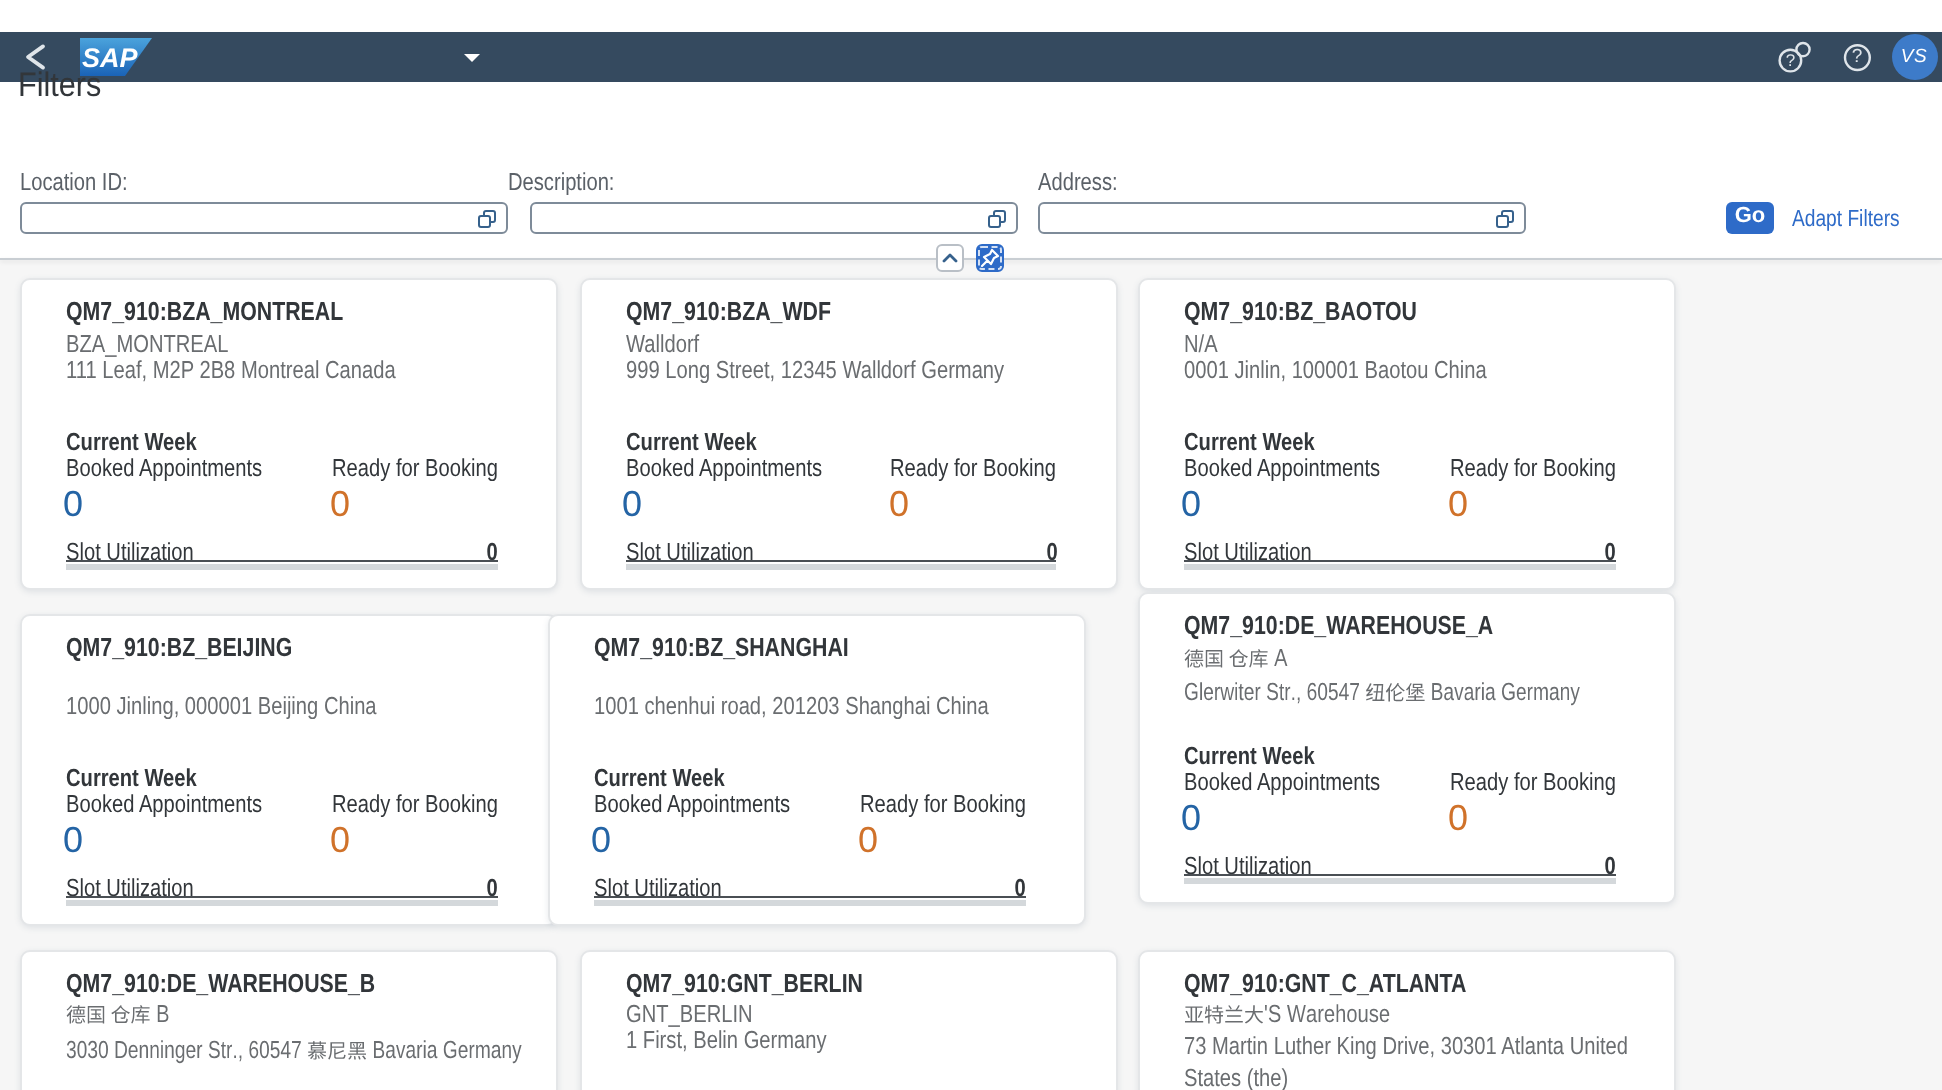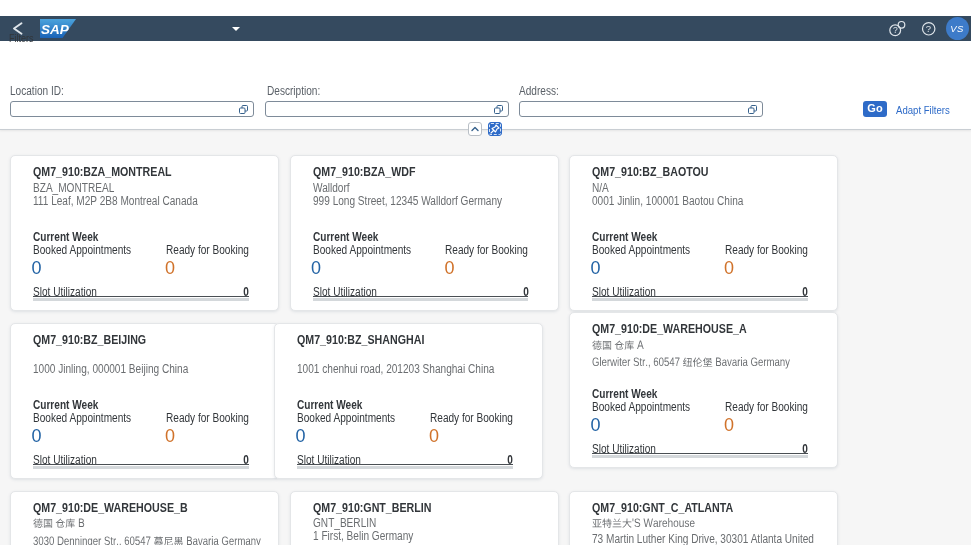--- a/index.html
+++ b/index.html
@@ -15,41 +15,41 @@
   .btitle { position:absolute; left:92px; top:0; height:25px; line-height:25px;
     font-size:12.7px; font-weight:bold; color:#fff; }
   .caret { position:absolute; left:231.5px; top:10.8px; width:0; height:0;
     border-left:4px solid transparent; border-right:4px solid transparent;
     border-top:4.5px solid #fff; }
   .avatar { position:absolute; left:945.5px; top:0.5px; width:23px; height:23px;
     border-radius:50%; background:#3d7bc9; color:#fff; font-size:9.5px;
     text-align:center; line-height:23px; letter-spacing:.3px;font-style:italic; }
 
   
-  .fheader { position:absolute; left:9px; top:32.5px; font-size:10px; color:#32363a; }
+  .fheader { position:absolute; left:9px; top:32.5px; font-size:17px; color:#32363a; }
   .flabel { position:absolute; font-size:12.3px; color:#5b6168; top:84px; }
   .finput { position:absolute; top:101px; width:244px; height:16px; background:#fff;
     border:1px solid #7e8b99; border-radius:3px; }
   .vh { position:absolute; right:5px; top:3px; }
   .gobtn { position:absolute; left:863px; top:101px; width:24px; height:16px;
     background:#2e6bc8; border-radius:3px; color:#fff; font-size:11px; font-weight:bold;
     text-align:center; line-height:15px; }
   .adapt { position:absolute; left:896px; top:102px; height:16px; line-height:16px;
     font-size:11.7px; color:#2e6bc8; }
   .fsep { position:absolute; left:0; top:129px; width:971px; height:1px; background:#c9ced3; box-shadow:0 1px 2px rgba(0,0,0,.10); }
   .belowbg { position:absolute; left:0; top:130px; width:971px; height:415px; background:#f6f6f6; }
   .collbtn { position:absolute; left:468px; top:122px; width:14px; height:14px;
     background:#fff; border:1px solid #b9bfc6; border-radius:3px; }
   .pinbtn { position:absolute; left:488px; top:122px; width:14px; height:14px;
     background:#2e6bc8; border:1px solid #2e6bc8; border-radius:3px;
     outline:1px dashed rgba(255,255,255,.8); outline-offset:-2.5px; }
 
   
   .card { position:absolute; width:269px; height:156px; background:#fff;
-    border:1px solid #e4e6e8; border-radius:5px; box-shadow:0 1px 3px rgba(85,107,129,.14);margin-top:16px; }
+    border:1px solid #e4e6e8; border-radius:5px; box-shadow:0 1px 3px rgba(85,107,129,.14); }
   .card > .tx { left:22px; }
   .t  { top:8px;  font-size:13px;   font-weight:bold; color:#32363a; line-height:15px; }
   .s  { font-size:12.3px; color:#6a6d70; line-height:13px; }
   .cw { top:74.7px; font-size:12.3px; font-weight:bold; color:#32363a; line-height:13px; }
   .lb { top:88px; font-size:12.3px; color:#32363a; line-height:13px; }
   .n  { top:102.3px; font-size:18px; line-height:20px; transform:none; left:20.5px !important; }
   .nb { color:#2464a5; }
   .no { color:#d0722a; }
   .su { top:130.1px; font-size:12.3px; color:#32363a; line-height:13px; }
   .sur { left:auto !important; right:29px; font-weight:bold; }
@@ -86,21 +86,21 @@
   <svg width="16" height="16" style="left:920.5px;top:5px" viewBox="0 0 16 16">
     <circle cx="7.7" cy="7.8" r="6.2" fill="none" stroke="#dfe5ea" stroke-width="1.2"></circle>
   </svg>
   <div style="position:absolute;left:924px;top:5px;width:9px;height:16px;line-height:16px;text-align:center;color:#dfe5ea;font-size:9.5px;">?</div>
   <div class="avatar">VS</div>
 </div>
 
 <div class="fheader"><span class="tx" style="position:static;display:inline-block;transform:scaleX(.9);">Filters</span></div>
 
 <div class="flabel" style="left:10px"><span class="tx" style="position:static;display:inline-block;">Location ID:</span></div>
-<div class="flabel" style="left:267px"><span class="tx" style="position:static;display:inline-block;">Description:</span></div>
+<div class="flabel" style="left:254px"><span class="tx" style="position:static;display:inline-block;">Description:</span></div>
 <div class="flabel" style="left:518.5px"><span class="tx" style="position:static;display:inline-block;">Address:</span></div>
 
 <div class="finput" style="left:10px">
   <svg class="vh" width="9" height="9" viewBox="0 0 9 9">
     <rect x="3" y="0.5" width="5.5" height="5.5" rx="1" fill="none" stroke="#36618c" stroke-width="1"></rect>
     <rect x="0.5" y="3" width="5.5" height="5.5" rx="1" fill="#fff" stroke="#36618c" stroke-width="1"></rect>
   </svg>
 </div>
 <div class="finput" style="left:264.5px">
   <svg class="vh" width="9" height="9" viewBox="0 0 9 9">

